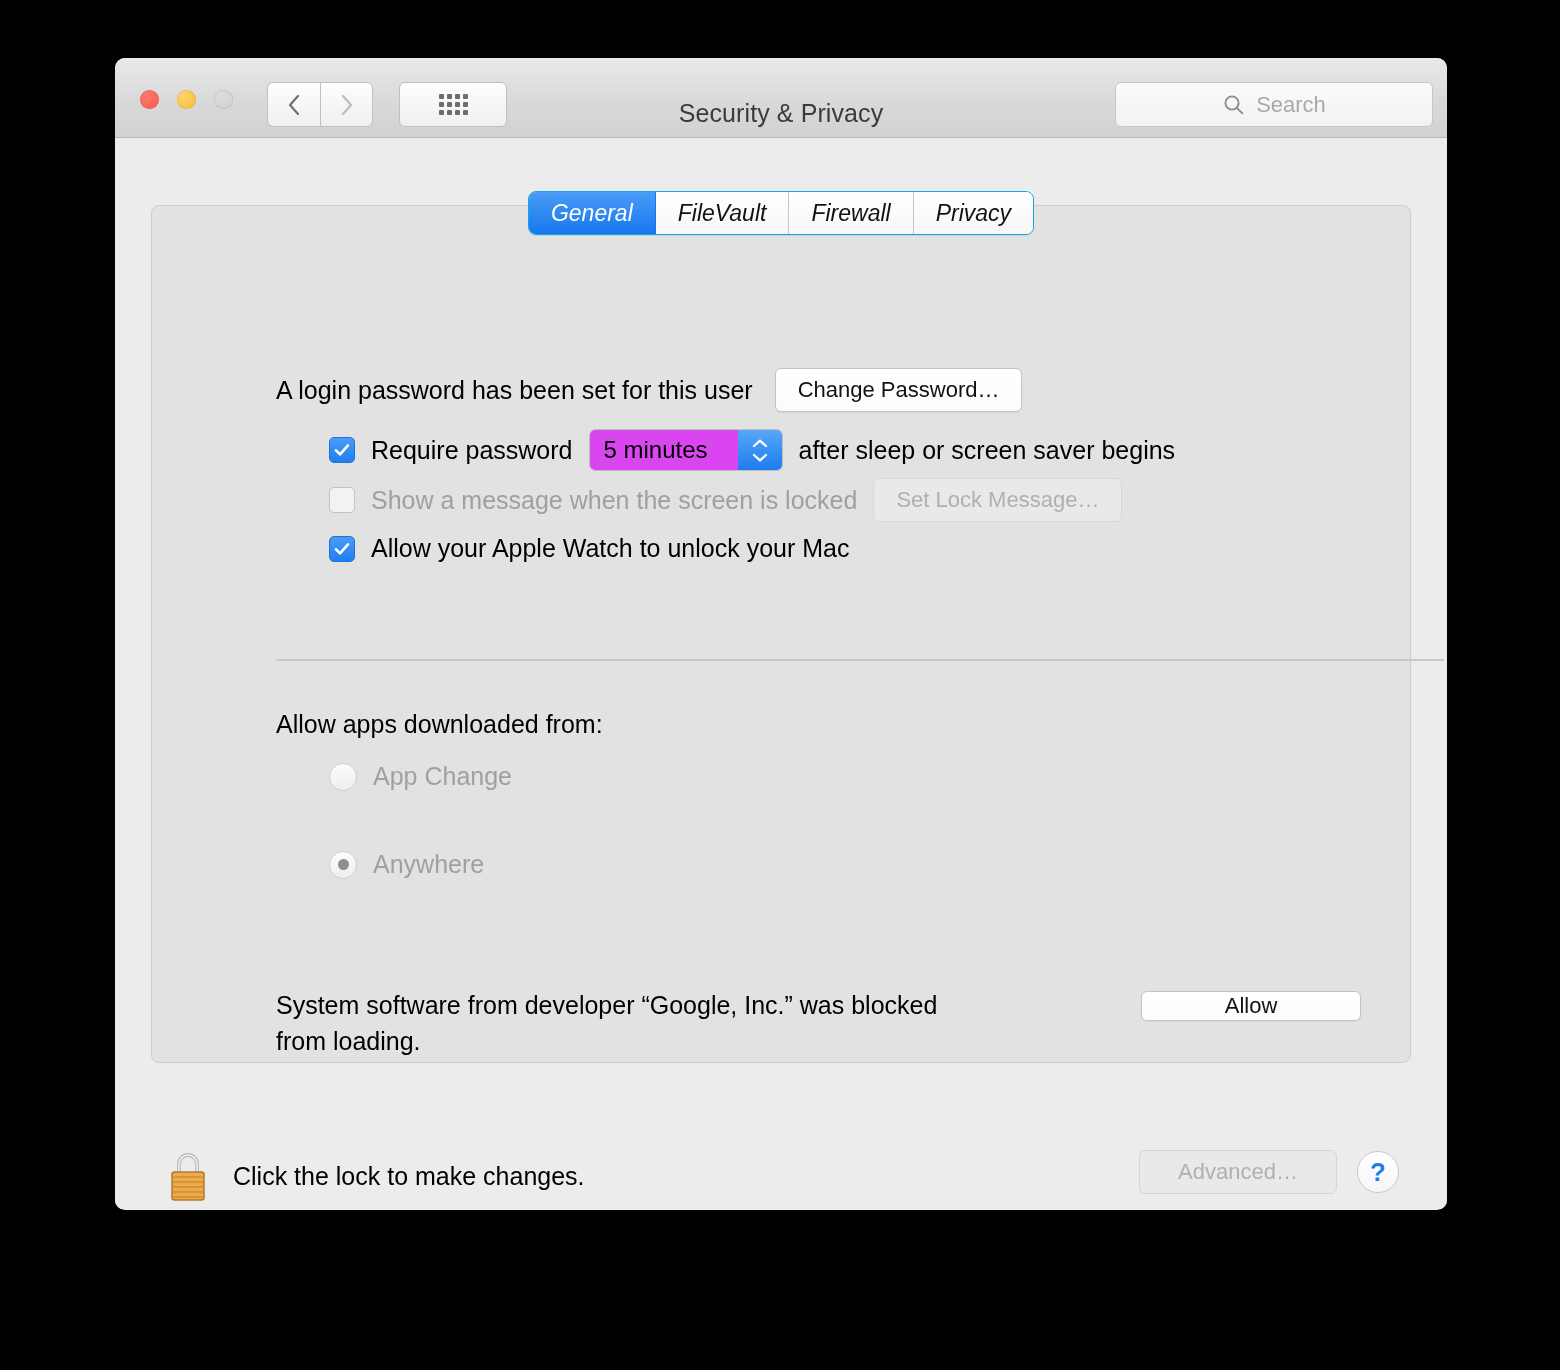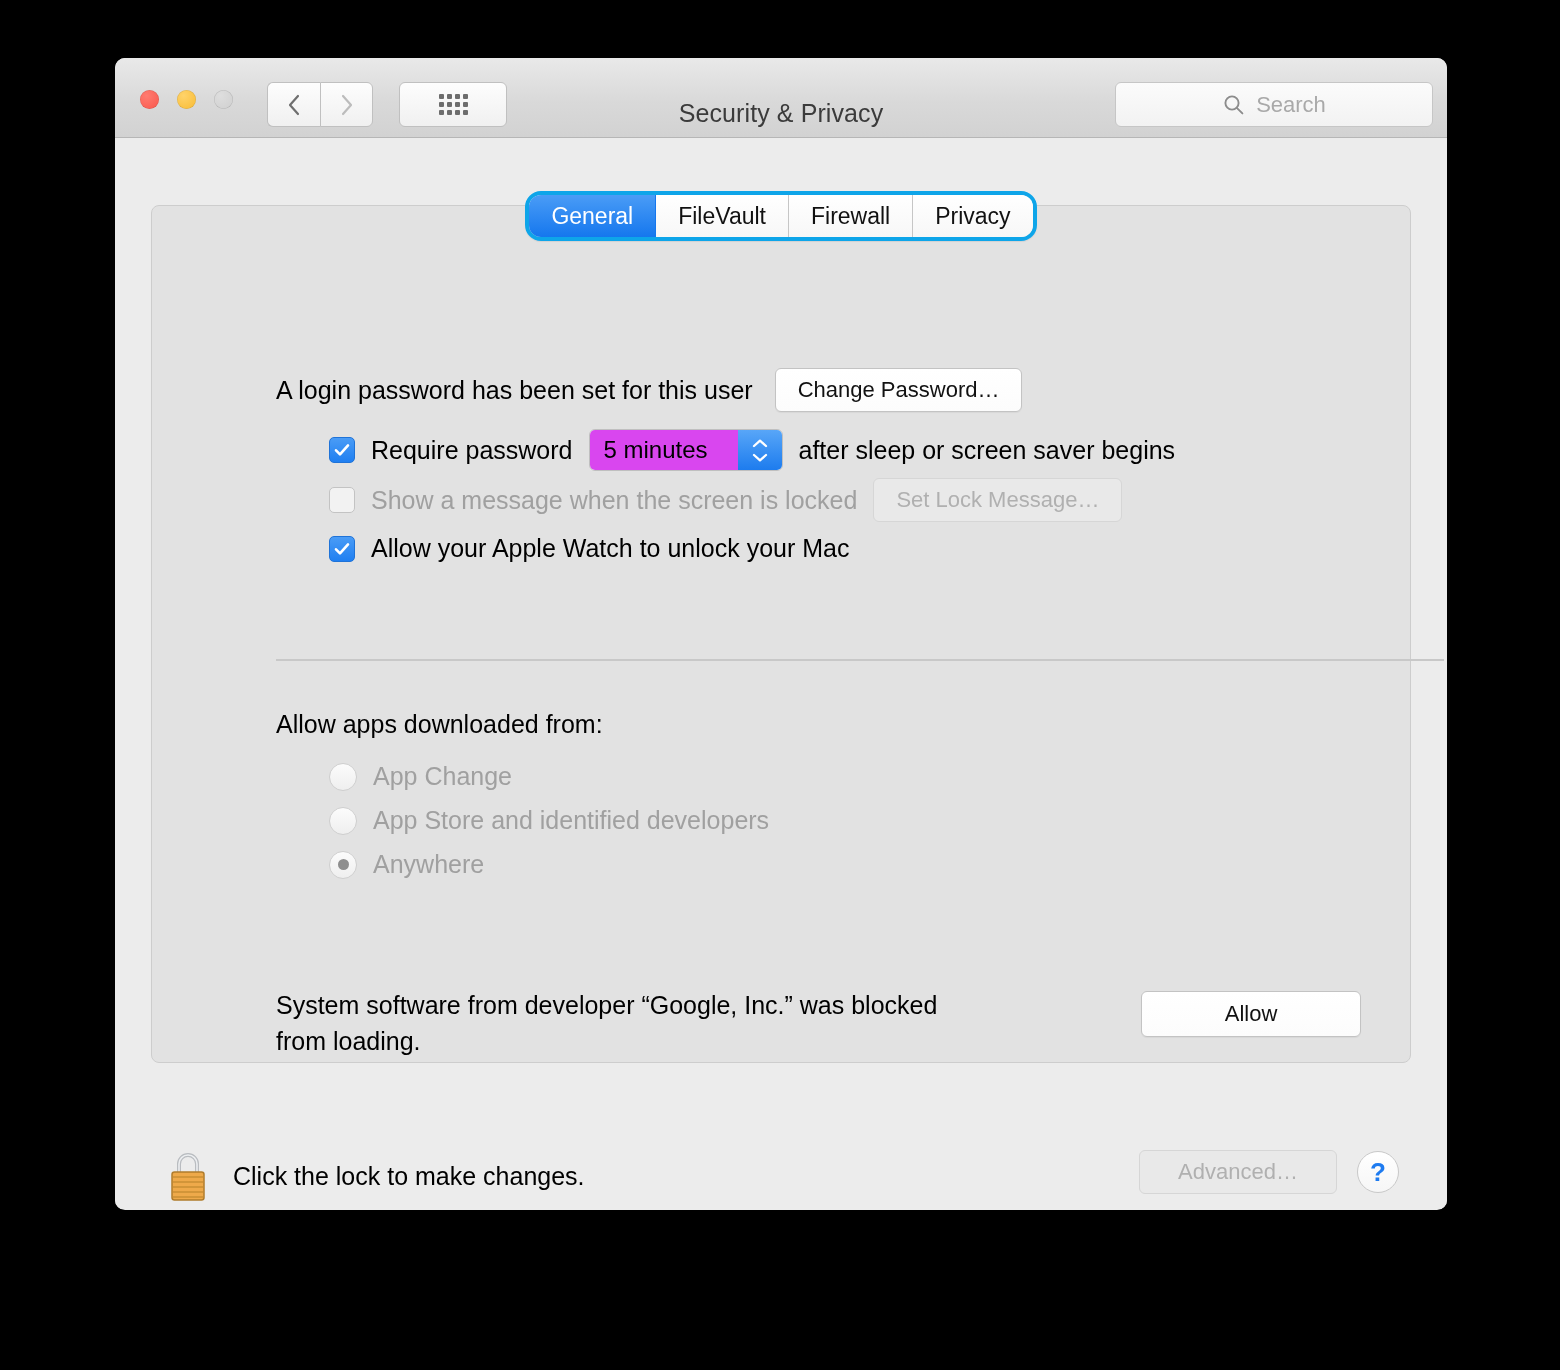--- a/index.html
+++ b/index.html
@@ -133,24 +133,25 @@
   .tabbar {
     position: absolute;
     left: 0; right: 0;
     top: 53px;
     display: flex;
     justify-content: center;
     z-index: 5;
   }
   .tabs {
     display: flex;
-    border: 4px solid #0ea5e9;
-    border-radius: 16px;
+    border: 1px solid #0ea5e9;
+    border-radius: 8px;
     overflow: hidden;
     box-shadow: 0 1px 1px rgba(0,0,0,0.07);
+    font-style: italic;
   }
   .tab {
     height: 42px;
     padding: 0 22px;
     background: linear-gradient(to bottom, #ffffff, #f7f7f7);
     border-right: 1px solid #c6c6c6;
     display: flex; align-items: center; justify-content: center;
     font-size: 23px;
     color: #111;
   }
@@ -395,38 +396,34 @@
 
       <div class="row" style="left:161px; top:572px;">
         <span class="txt">Allow apps downloaded from:</span>
       </div>
 
       <div class="row radio-row" style="left:214px; top:624px;">
         <span class="radio"></span>
         <span class="txt dim">App Change</span>
       </div>
 
-      <div class="row radio-row" style="left:214px; top:668px;">
-        <span class="radio"></span>
-        <span class="txt dim">App Store and identified developers</span>
-      </div>
 
       <div class="row radio-row" style="left:214px; top:712px;">
         <span class="radio">
           <span class="dot"></span>
         </span>
         <span class="txt dim">Anywhere</span>
       </div>
 
       <div class="row" style="left:161px; top:850px; display:block;">
         <div class="txt" style="line-height:1.42;">System software from developer “Google, Inc.” was blocked</div>
         <div class="txt" style="line-height:1.42;">from loading.</div>
       </div>
       <div class="row" style="left:1026px; top:853px;">
-        <span class="btn" style="height:46px; width:220px;">Allow</span>
+        <span class="btn" style="height:30px; width:220px;">Allow</span>
       </div>
 
       <div class="lockrow">
         <svg class="lock-icon" viewBox="0 0 46 56">
           <path d="M14 24 V16 a9 9 0 0 1 18 0 V24" fill="none" stroke="#b9bcc0" stroke-width="4"></path>
           <path d="M14 24 V16 a9 9 0 0 1 18 0 V24" fill="none" stroke="#eceef0" stroke-width="1.6"></path>
           <rect x="7" y="24" width="32" height="28" rx="2.5" fill="#eea94a" stroke="#b07c2c" stroke-width="1.5"></rect>
           <g stroke="#c98f35" stroke-width="1.4">
             <line x1="8" y1="29" x2="38" y2="29"></line>
             <line x1="8" y1="34" x2="38" y2="34"></line>

